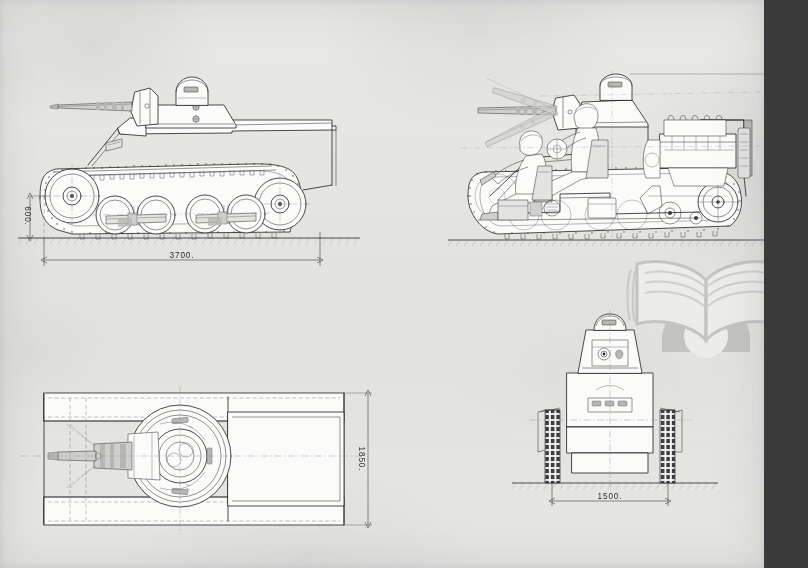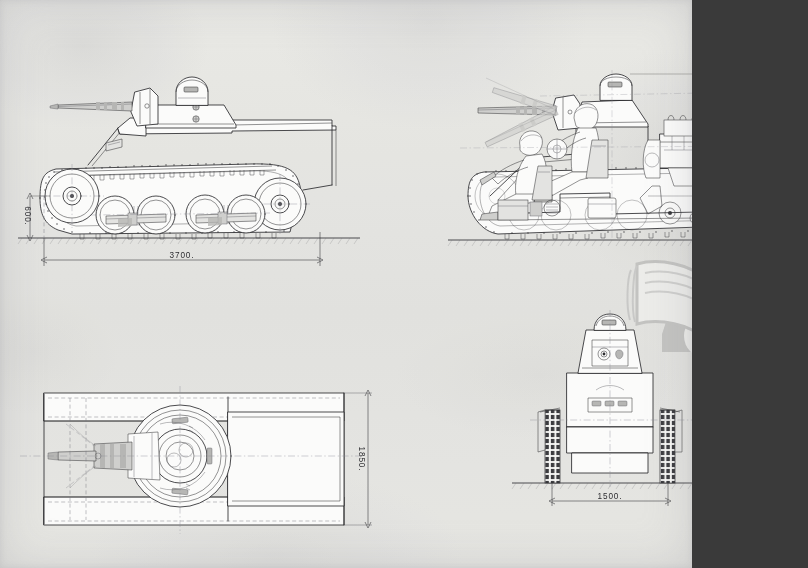--- a/index.html
+++ b/index.html
@@ -1,18 +1,18 @@
 <!DOCTYPE html>
 <html><head>
 <meta charset="utf-8">
 <style>
   html,body{margin:0;padding:0;background:#3a3a3a;}
   body{font-family:"Liberation Sans",sans-serif;}
   #sheet{
-    position:relative;width:692px;height:568px;overflow:hidden;
+    position:relative;width:764px;height:568px;overflow:hidden;
     background:#f2f2f0;
   }
   
   #paper-texture{
     position:absolute;inset:0;pointer-events:none;
     background:
       radial-gradient(ellipse 180px 120px at 12% 8%, rgba(196,196,200,.30), rgba(255,255,255,0) 70%),
       radial-gradient(ellipse 220px 150px at 62% 4%, rgba(200,200,206,.26), rgba(255,255,255,0) 72%),
       radial-gradient(ellipse 140px 170px at 96% 30%, rgba(198,198,202,.28), rgba(255,255,255,0) 70%),
       radial-gradient(ellipse 260px 120px at 40% 98%, rgba(202,202,206,.22), rgba(255,255,255,0) 72%),

